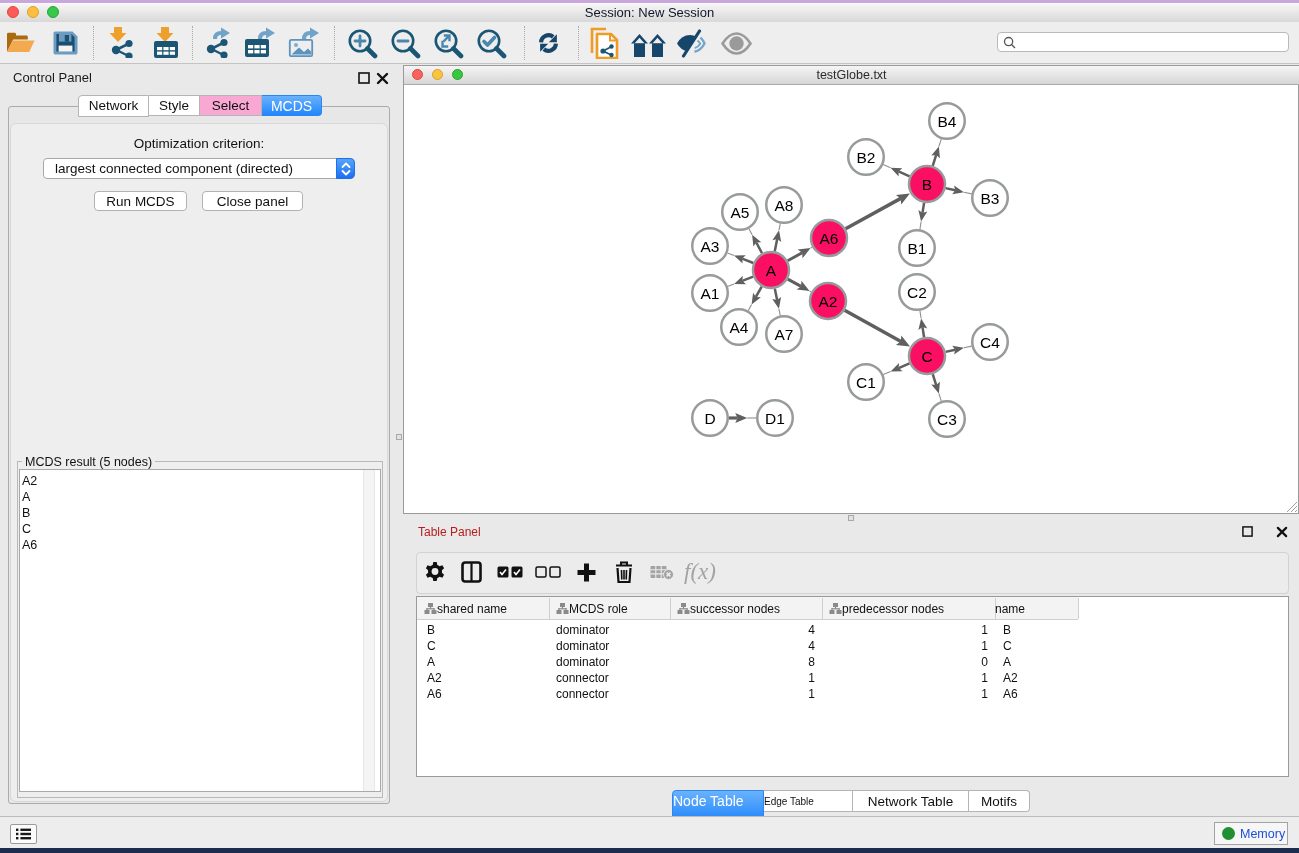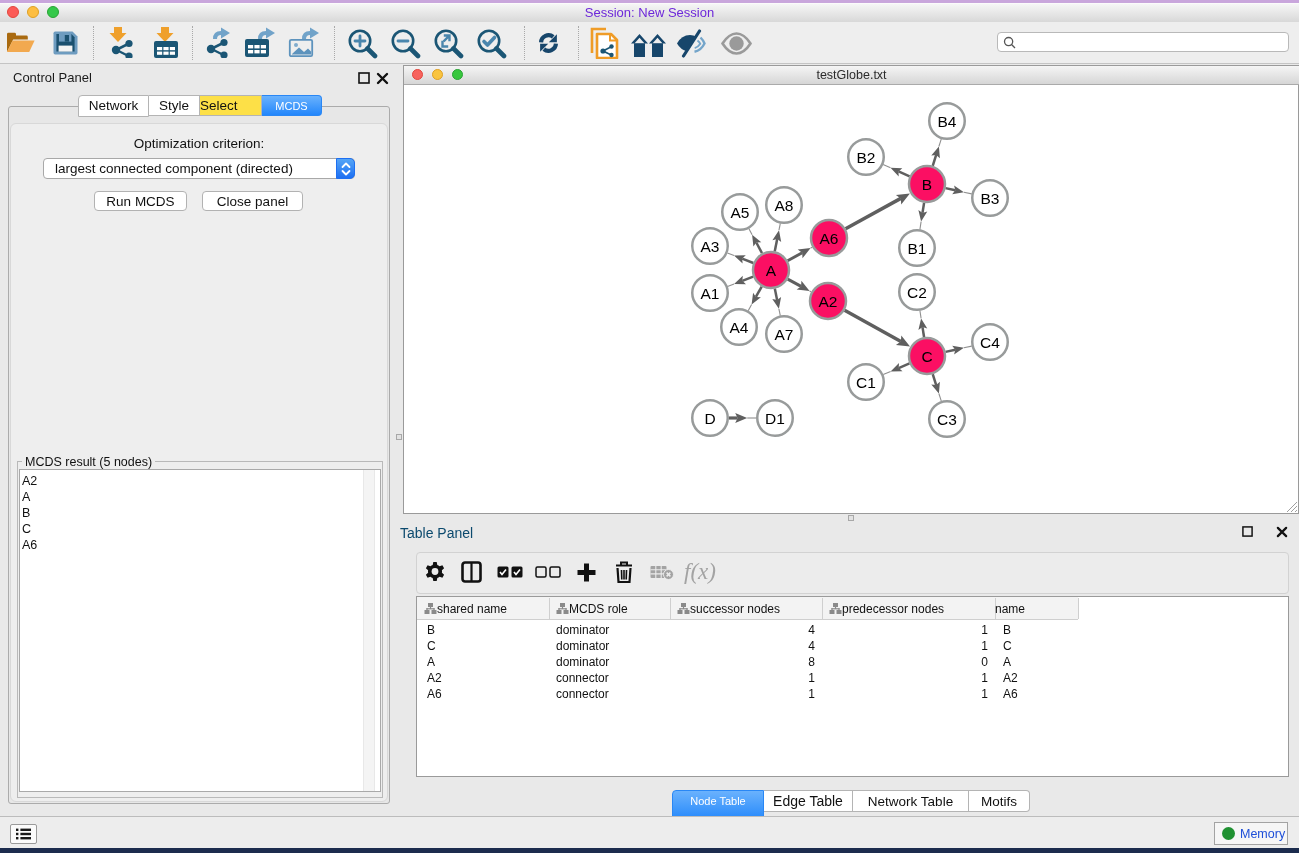--- a/index.html
+++ b/index.html
@@ -1,19 +1,19 @@
 <!DOCTYPE html>
 <html><head><meta charset="utf-8">
 <style>
 *{margin:0;padding:0;box-sizing:border-box}
 html,body{width:1299px;height:853px;overflow:hidden}
 body{font-family:"Liberation Sans",sans-serif;position:relative;background:#e9e9e9}
 .abs{position:absolute}
 .tl{width:12px;height:12px;border-radius:50%}
-.ttext{font-size:13px;color:#6d28d9}
+.ttext{font-size:13px;color:#0f172a}
 svg{display:block}
 </style></head>
 <body>
 
 <div class="abs" style="left:0;top:0;width:1299px;height:3px;background:#c9a6dc"></div>
 
 <div class="abs" style="left:0;top:3px;width:1299px;height:19px;background:linear-gradient(#f6f6f6,#d8d8d8);border-top:1px solid #fbfbfb"></div>
 <div class="abs tl" style="left:7px;top:6px;background:#fc5b57;border:1px solid #e2463d"></div>
 <div class="abs tl" style="left:27px;top:6px;background:#fdbe41;border:1px solid #dfa023"></div>
 <div class="abs tl" style="left:47px;top:6px;background:#35c84a;border:1px solid #2aa334"></div>
@@ -181,22 +181,22 @@
   </svg>
 <svg class="abs" style="left:376px;top:72px" width="13" height="13" viewBox="0 0 13 13">
     <path d="M2 2 L11 11 M11 2 L2 11" stroke="#111" stroke-width="2.4" stroke-linecap="round"></path>
   </svg>
 
 <div class="abs" style="left:8px;top:106px;width:382px;height:698px;background:#e7e7e7;border:1px solid #ababab;border-radius:3px"></div>
 <div class="abs" style="left:10px;top:123px;width:378px;height:679px;background:#eeeeee;border:1px solid #d8d8d8;border-radius:6px"></div>
 
 <div class="abs" style="left:78px;top:95px;width:71px;height:22px;background:#fff;border:1px solid #b4b4b4;border-radius:4px 0 0 0;font-size:13.5px;color:#111;text-align:center;line-height:20px">Network</div>
 <div class="abs" style="left:149px;top:95px;width:51px;height:21px;background:#fff;border:1px solid #b4b4b4;border-left:none;font-size:13.5px;color:#111;text-align:center;line-height:20px">Style</div>
-<div class="abs" style="left:200px;top:95px;width:62px;height:21px;background:#fde047;border:1px solid #b4b4b4;border-left:none;font-size:13.5px;color:#111;line-height:20px">Select</div>
-<div class="abs" style="left:262px;top:95px;width:60px;height:21px;background:linear-gradient(#6ab2fd,#2286fb);border:1px solid #2987f5;border-left:none;border-radius:0 4px 4px 0;font-size:11px;color:#fff;text-align:center;line-height:20px">MCDS</div>
+<div class="abs" style="left:200px;top:95px;width:62px;height:21px;background:#f9a8d4;border:1px solid #b4b4b4;border-left:none;font-size:13.5px;color:#111;text-align:center;line-height:20px">Select</div>
+<div class="abs" style="left:262px;top:95px;width:60px;height:21px;background:linear-gradient(#6ab2fd,#2286fb);border:1px solid #2987f5;border-left:none;border-radius:0 4px 4px 0;font-size:14px;color:#fff;text-align:center;line-height:20px">MCDS</div>
 
 <div class="abs" style="left:0;top:136px;width:398px;text-align:center;font-size:13.5px;color:#111">Optimization criterion:</div>
 <div class="abs" style="left:43px;top:158px;width:312px;height:21px;background:#fff;border:1px solid #a8a8a8;border-radius:4px"></div>
 <div class="abs" style="left:55px;top:161px;font-size:13.5px;color:#111">largest connected component (directed)</div>
 <div class="abs" style="left:336px;top:158px;width:19px;height:21px;background:linear-gradient(#55a5f6,#1d6ff2);border:1px solid #1d6ff2;border-radius:0 5px 5px 0"></div>
 <svg class="abs" style="left:340px;top:162px" width="12" height="14" viewBox="0 0 12 14">
     <path d="M2.5 5 L6 1.5 L9.5 5" fill="none" stroke="#fff" stroke-width="1.8" stroke-linecap="round" stroke-linejoin="round"></path>
     <path d="M2.5 9 L6 12.5 L9.5 9" fill="none" stroke="#fff" stroke-width="1.8" stroke-linecap="round" stroke-linejoin="round"></path>
   </svg>
 <div class="abs" style="left:94px;top:191px;width:93px;height:20px;background:#fff;border:1px solid #b2b2b2;border-radius:4px;font-size:13.5px;color:#111;text-align:center;line-height:19px">Run MCDS</div>
@@ -316,21 +316,21 @@
     </svg>
 </div>
 
 <svg class="abs" style="left:1286px;top:501px" width="12" height="12" viewBox="0 0 12 12">
     <path d="M11 1 L1 11 M11 5 L5 11 M11 9 L9 11" stroke="#9f9f9f" stroke-width="1" fill="none"></path>
   </svg>
 
 <div class="abs" style="left:396px;top:434px;width:6px;height:6px;background:#e2e2e2;border:1px solid #a8a8a8"></div>
 <div class="abs" style="left:848px;top:515px;width:6px;height:6px;background:#e2e2e2;border:1px solid #a8a8a8"></div>
 
-<div class="abs" style="left:400px;top:525px;font-size:14px;color:#0c4a6e">Table Panel</div>
+<div class="abs" style="left:418px;top:525px;font-size:12px;color:#b91c1c">Table Panel</div>
 <svg class="abs" style="left:1242px;top:526px" width="11" height="11" viewBox="0 0 12 12">
     <rect x="1" y="1" width="10" height="10" fill="none" stroke="#111" stroke-width="1.6"></rect>
   </svg>
 <svg class="abs" style="left:1276px;top:526px" width="12" height="12" viewBox="0 0 13 13">
     <path d="M2 2 L11 11 M11 2 L2 11" stroke="#111" stroke-width="2.4" stroke-linecap="round"></path>
   </svg>
 
 <div class="abs" style="left:416px;top:552px;width:873px;height:42px;background:#ececec;border:1px solid #d2d2d2;border-radius:4px"></div>
 <svg class="abs" style="left:424px;top:561px" width="22" height="22" viewBox="0 0 22 22">
 <g fill="#111">
@@ -424,22 +424,22 @@
     </g>
   </svg>
 <div class="abs hc" style="left:842px;top:602px;width:153px">predecessor nodes</div>
 <div class="abs hc" style="left:995px;top:602px;width:83px">name</div>
 <div class="abs cell" style="left:427px;top:622px;line-height:16px">B<br>C<br>A<br>A2<br>A6</div>
 <div class="abs cell" style="left:556px;top:622px;line-height:16px">dominator<br>dominator<br>dominator<br>connector<br>connector</div>
 <div class="abs cell" style="left:700px;top:622px;width:115px;text-align:right;line-height:16px">4<br>4<br>8<br>1<br>1</div>
 <div class="abs cell" style="left:850px;top:622px;width:138px;text-align:right;line-height:16px">1<br>1<br>0<br>1<br>1</div>
 <div class="abs cell" style="left:1003px;top:622px;line-height:16px">B<br>C<br>A<br>A2<br>A6</div>
 
-<div class="abs" style="left:672px;top:790px;width:92px;height:32px;background:linear-gradient(#6ab2fd,#2286fb);border:1px solid #2987f5;border-radius:4px 0 0 4px;font-size:11px;color:#fff;text-align:center;line-height:21px">Node Table</div>
-<div class="abs" style="left:764px;top:790px;width:89px;height:22px;background:#fff;border:1px solid #b4b4b4;border-left:none;font-size:14px;color:#111;text-align:center;line-height:21px">Edge Table</div>
+<div class="abs" style="left:672px;top:790px;width:92px;height:32px;background:linear-gradient(#6ab2fd,#2286fb);border:1px solid #2987f5;border-radius:4px 0 0 4px;font-size:14px;color:#fff;line-height:21px">Node Table</div>
+<div class="abs" style="left:764px;top:790px;width:89px;height:22px;background:#fff;border:1px solid #b4b4b4;border-left:none;font-size:10px;color:#111;text-align:left;line-height:21px">Edge Table</div>
 <div class="abs" style="left:853px;top:790px;width:116px;height:22px;background:#fff;border:1px solid #b4b4b4;border-left:none;font-size:13.5px;color:#111;text-align:center;line-height:21px">Network Table</div>
 <div class="abs" style="left:969px;top:790px;width:61px;height:22px;background:#fff;border:1px solid #b4b4b4;border-left:none;border-radius:0 4px 4px 0;font-size:13.5px;color:#111;text-align:center;line-height:21px">Motifs</div>
 
 <div class="abs" style="left:0;top:816px;width:1299px;height:32px;background:#ededed;border-top:1px solid #bcbcbc"></div>
 <div class="abs" style="left:10px;top:824px;width:27px;height:20px;background:#fbfbfb;border:1px solid #9a9a9a;border-radius:2px"></div>
 <svg class="abs" style="left:16px;top:828px" width="15" height="12" viewBox="0 0 15 12">
     <g fill="#1a1a1a">
       <rect x="0" y="0.6" width="2.4" height="2.4"></rect>
       <rect x="4.4" y="0.6" width="10.6" height="2.4"></rect>
       <rect x="0" y="4.8" width="2.4" height="2.4"></rect>

